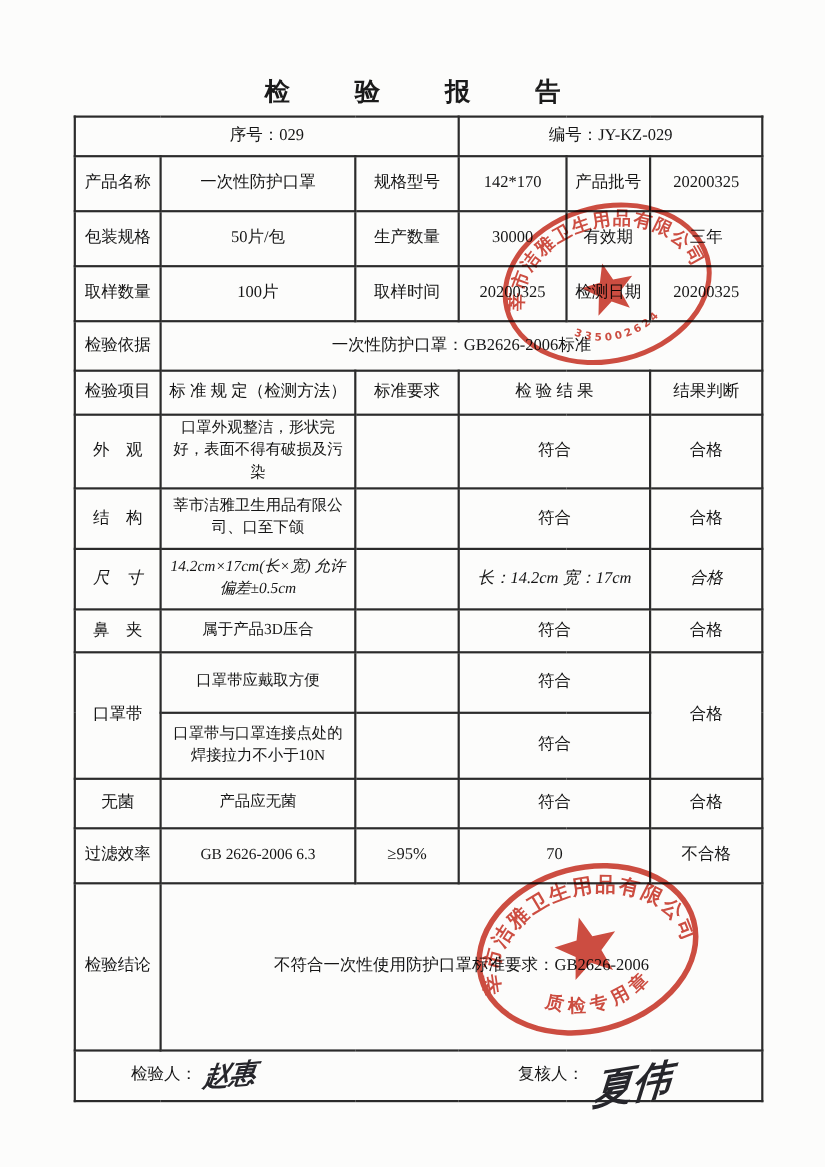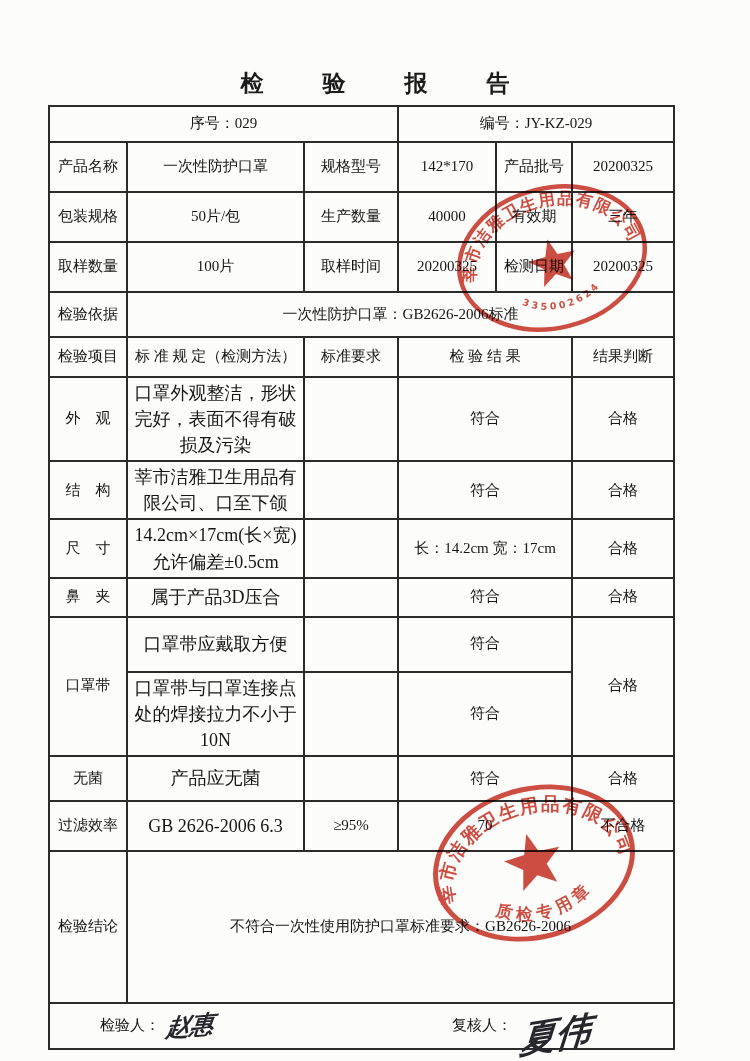--- a/index.html
+++ b/index.html
@@ -9,35 +9,35 @@
     font-family:"Liberation Serif","DejaVu Serif",serif;
     color:#151515;
   }
   .title{
     position:absolute;top:68px;left:0;width:100%;
     text-align:center;font-size:23px;font-weight:bold;
     font-family:"DejaVu Sans","Liberation Sans",sans-serif;
     letter-spacing:18px;text-indent:18px;margin:0;color:#1b1b1b;
   }
   table.report{
-    position:absolute;left:48px;top:105px;width:625px;
+    position:absolute;left:67px;top:105px;width:625px;
     border-collapse:collapse;table-layout:fixed;
     font-size:15px;
   }
   table.report td{
     border:2px solid #2b2b2b;
     text-align:center;vertical-align:middle;
     padding:2px 4px;line-height:1.45;
     overflow:visible;
   }
   td.left{text-align:left;padding-left:9px;}
-  td.std{font-size:18px;}
+  td.std{font-size:14px;}
   tr.r1{height:36px;} tr.r2{height:50px;} tr.r3{height:50px;} tr.r4{height:50px;}
   tr.r5{height:45px;} tr.r6{height:40px;} tr.r7{height:60px;} tr.r8{height:55px;}
-  tr.r9{height:55px;} tr.r10{height:39px;} tr.r11{height:55px;} tr.r12{height:60px;}
+  tr.r9{height:55px;font-style:italic;} tr.r10{height:39px;} tr.r11{height:55px;} tr.r12{height:60px;}
   tr.r13{height:45px;} tr.r14{height:50px;border-radius:15px;} tr.r15{height:152px;} tr.r16{height:46px;}
   .sigrow{position:relative;display:flex;align-items:center;height:100%;text-align:left;margin-left:40px;}
   .siggroup{display:flex;align-items:center;padding-left:6px;}
   .siggroup.g2{position:absolute;left:352px;top:0;height:100%;}
   .sig{
     display:inline-block;color:#26262b;
     font-family:"DejaVu Sans","Liberation Sans",sans-serif;
     font-style:italic;font-weight:bold;
   }
   .sig1{font-size:24px;transform:rotate(-5deg) skewX(-12deg);margin-left:6px;}
@@ -79,21 +79,21 @@
         <td>一次性防护口罩</td>
         <td>规格型号</td>
         <td>142*170</td>
         <td>产品批号</td>
         <td>20200325</td>
       </tr>
       <tr class="r3">
         <td>包装规格</td>
         <td>50片/包</td>
         <td>生产数量</td>
-        <td>40000</td>
+        <td>30000</td>
         <td>有效期</td>
         <td>三年</td>
       </tr>
       <tr class="r4">
         <td>取样数量</td>
         <td>100片</td>
         <td>取样时间</td>
         <td>20200325</td>
         <td>检测日期</td>
         <td>20200325</td>

